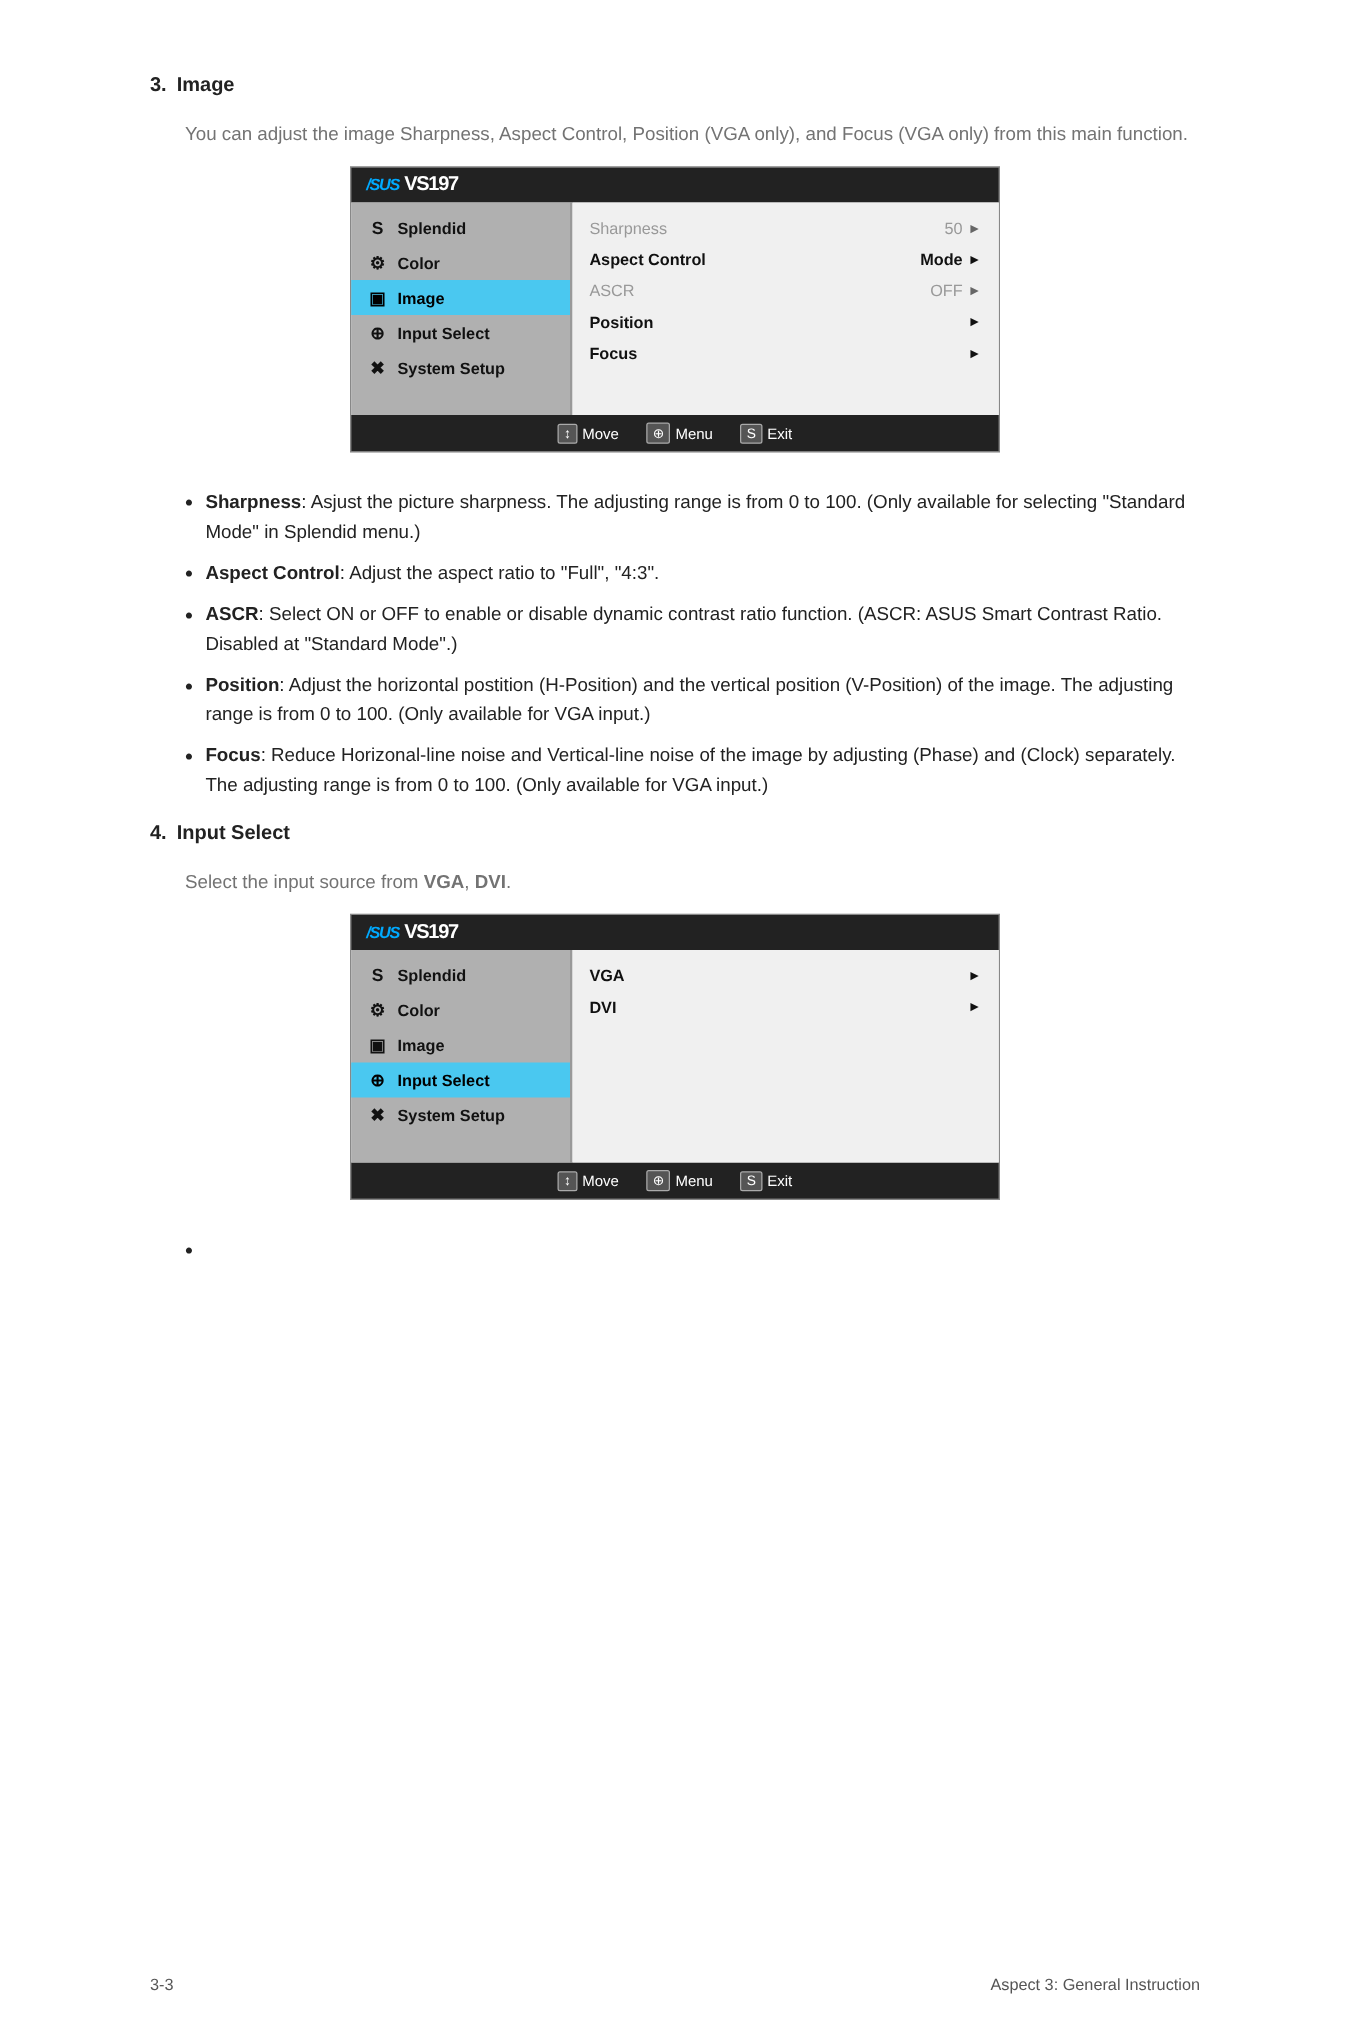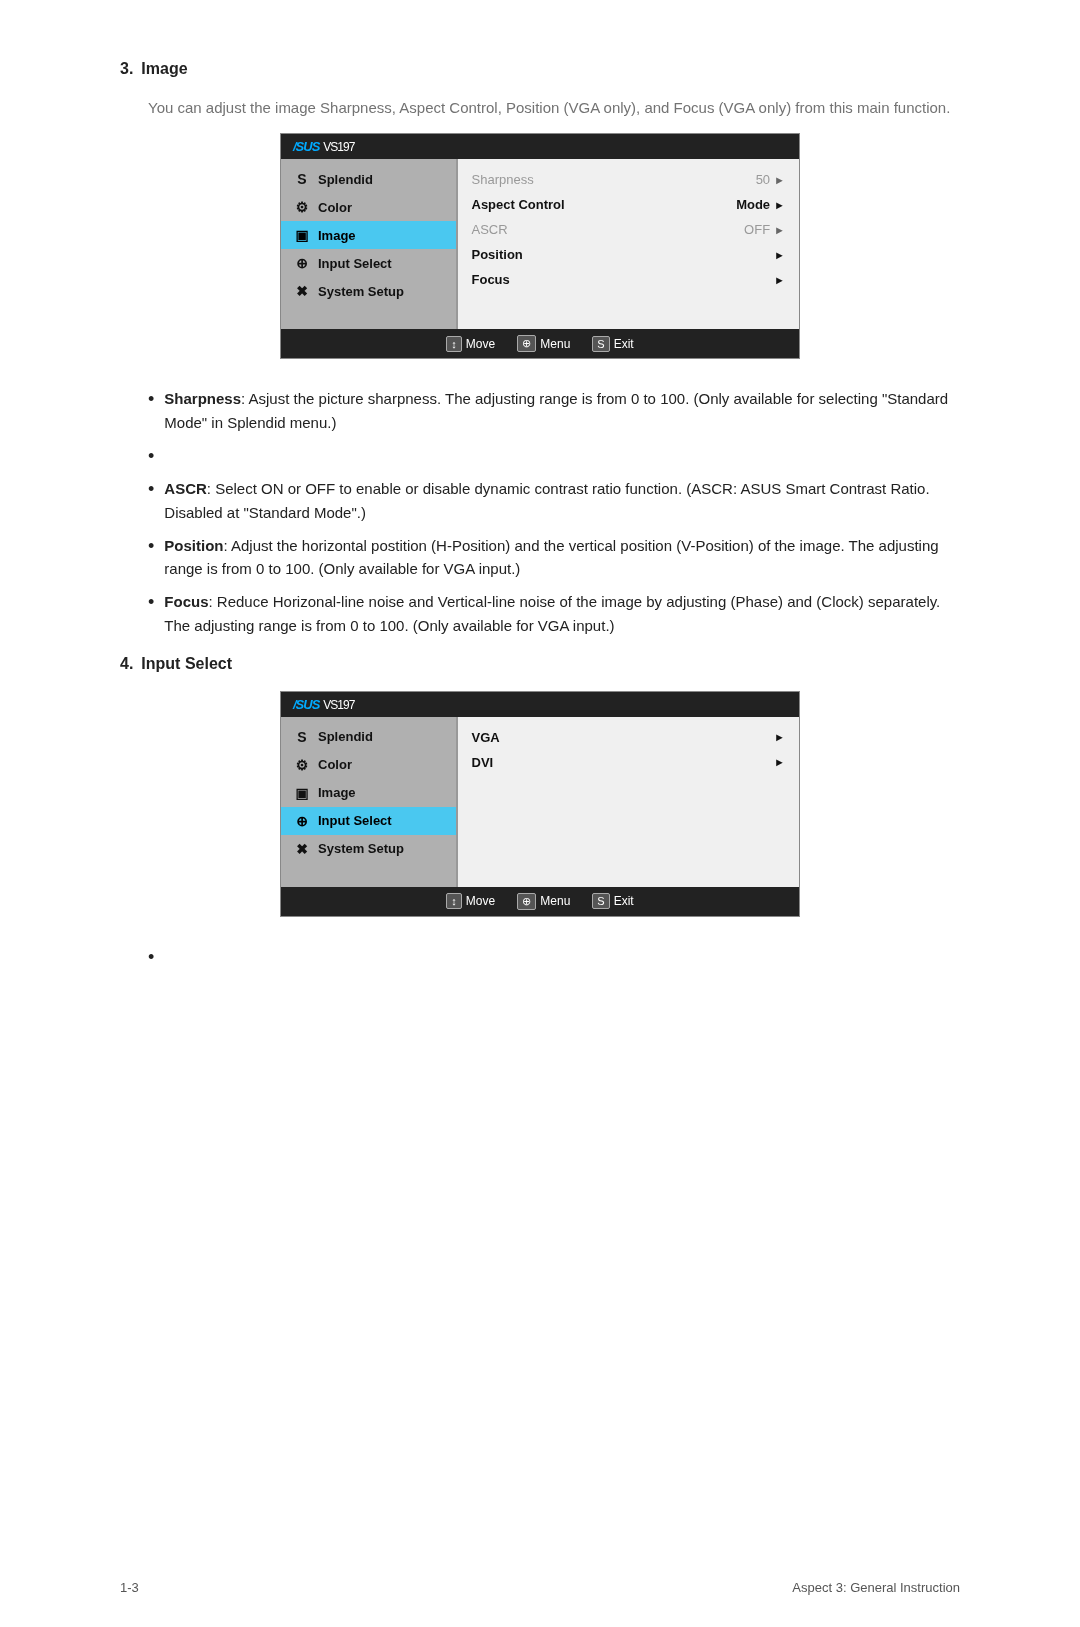--- a/index.html
+++ b/index.html
@@ -49,22 +49,22 @@
       font-style: italic;
       font-weight: bold;
       font-size: 13px;
       color: #00aaff;
       letter-spacing: -1px;
     }
 
     .osd-logo span {
       color: #fff;
       font-style: normal;
-      font-weight: normal;
-      font-size: 12px;
+      font-weight: bold;
+      font-size: 16px;
       margin-left: 4px;
     }
 
     .osd-body {
       display: flex;
       flex-direction: row;
       min-height: 170px;
     }
 
     .osd-menu {
@@ -295,20 +295,21 @@
     </div>
   </div>
 
   <div class="bullet-list">
     <div class="bullet-item">
       <span class="bullet-dot">•</span>
       <span class="bullet-text"><b>Sharpness</b>: Asjust the picture sharpness. The adjusting range is from 0 to 100. (Only available for selecting "Standard Mode" in Splendid menu.)</span>
     </div>
     <div class="bullet-item">
       <span class="bullet-dot">•</span>
+      <span class="bullet-text"><b>Aspect Control</b>: Adjust the aspect ratio to "Full", "4:3".</span>
     </div>
     <div class="bullet-item">
       <span class="bullet-dot">•</span>
       <span class="bullet-text"><b>ASCR</b>: Select ON or OFF to enable or disable dynamic contrast ratio function. (ASCR: ASUS Smart Contrast Ratio. Disabled at "Standard Mode".)</span>
     </div>
     <div class="bullet-item">
       <span class="bullet-dot">•</span>
       <span class="bullet-text"><b>Position</b>: Adjust the horizontal postition (H-Position) and the vertical position (V-Position) of the image. The adjusting range is from 0 to 100. (Only available for VGA input.)</span>
     </div>
     <div class="bullet-item">
@@ -317,20 +318,23 @@
     </div>
   </div>
 </div>
 
 <div style="margin-top: 10px;">
   <div style="display:flex; align-items:baseline; gap:8px; margin-bottom:8px;">
     <span class="section-heading">4.</span>
     <span class="section-heading">Input Select</span>
   </div>
 
+  <p class="intro-text">
+    Select the input source from <b>VGA</b>, <b>DVI</b>.
+  </p>
 
   <div class="osd-box">
     <div class="osd-titlebar">
       <span class="osd-logo">/SUS<span>VS197</span></span>
     </div>
     <div class="osd-body">
       <div class="osd-menu">
         <div class="osd-menu-item">
           <span class="icon">S</span>
           <span>Splendid</span>
@@ -383,15 +387,15 @@
   </div>
 
   <div class="bullet-list">
     <div class="bullet-item">
       <span class="bullet-dot">•</span>
     </div>
   </div>
 </div>
 
 <div class="page-footer">
-  <span>1-3</span>
+  <span>3-3</span>
   <span>Aspect 3: General Instruction</span>
 </div>
 
 </body></html>

